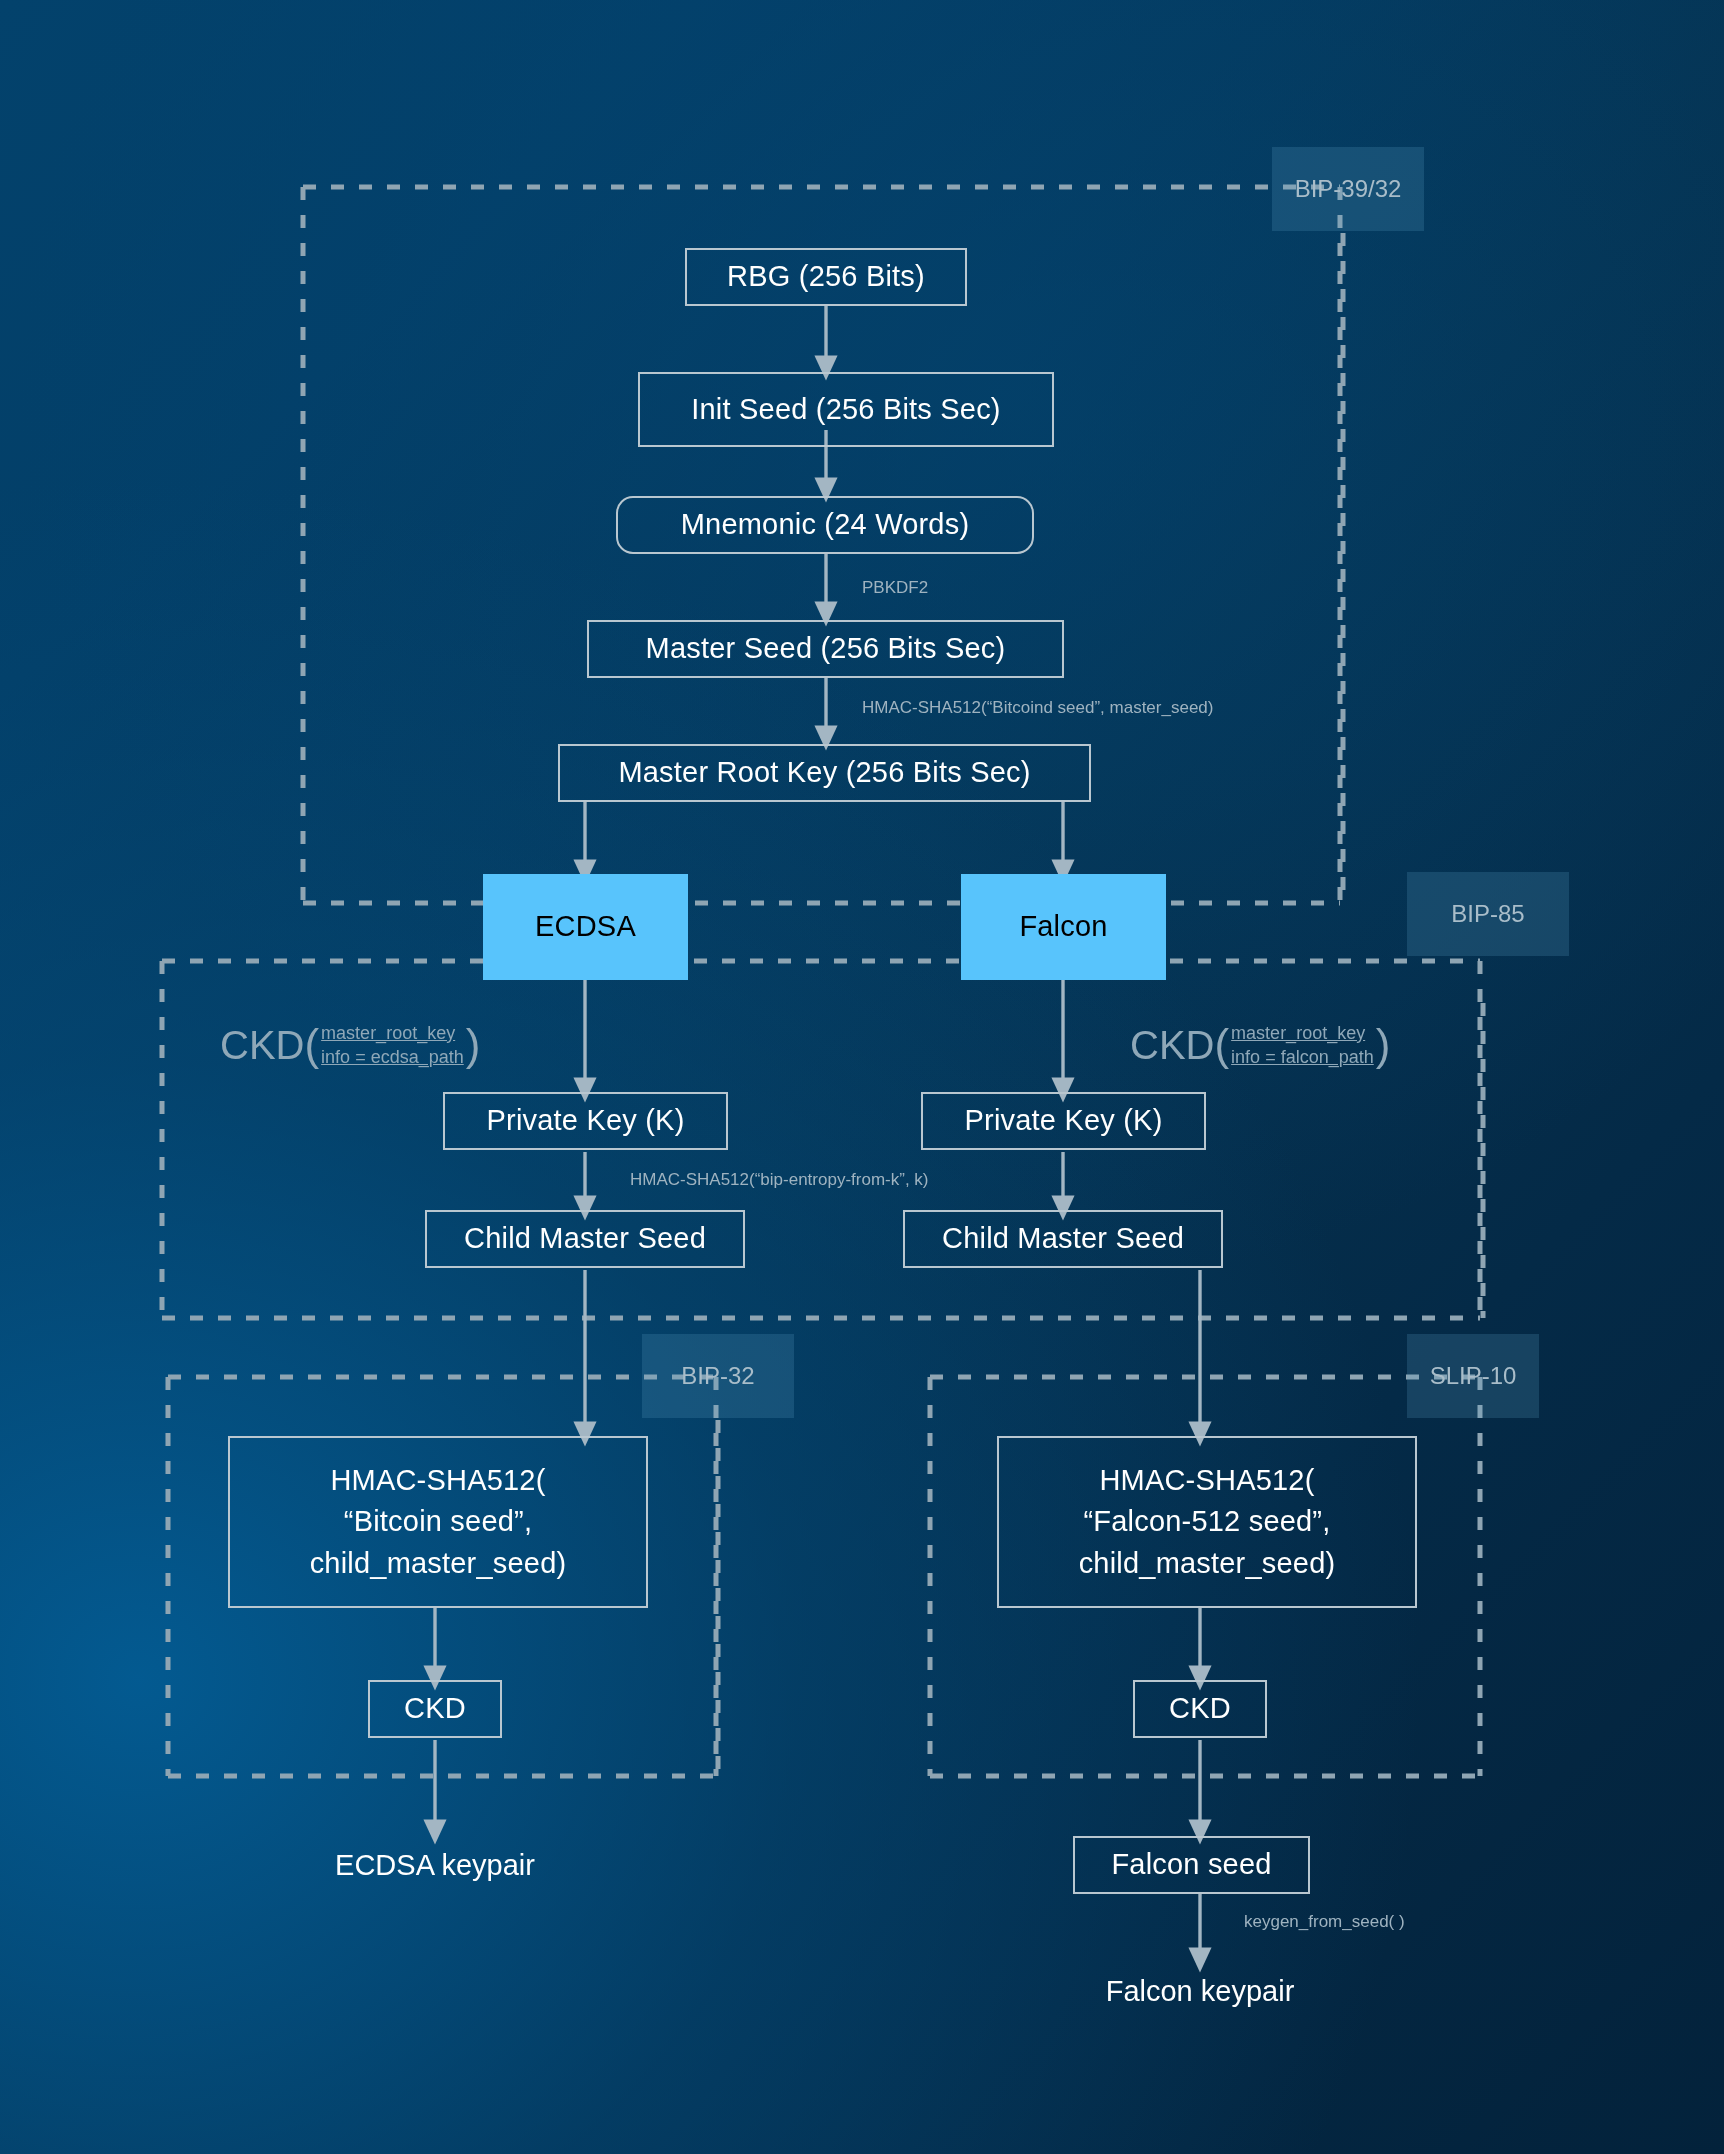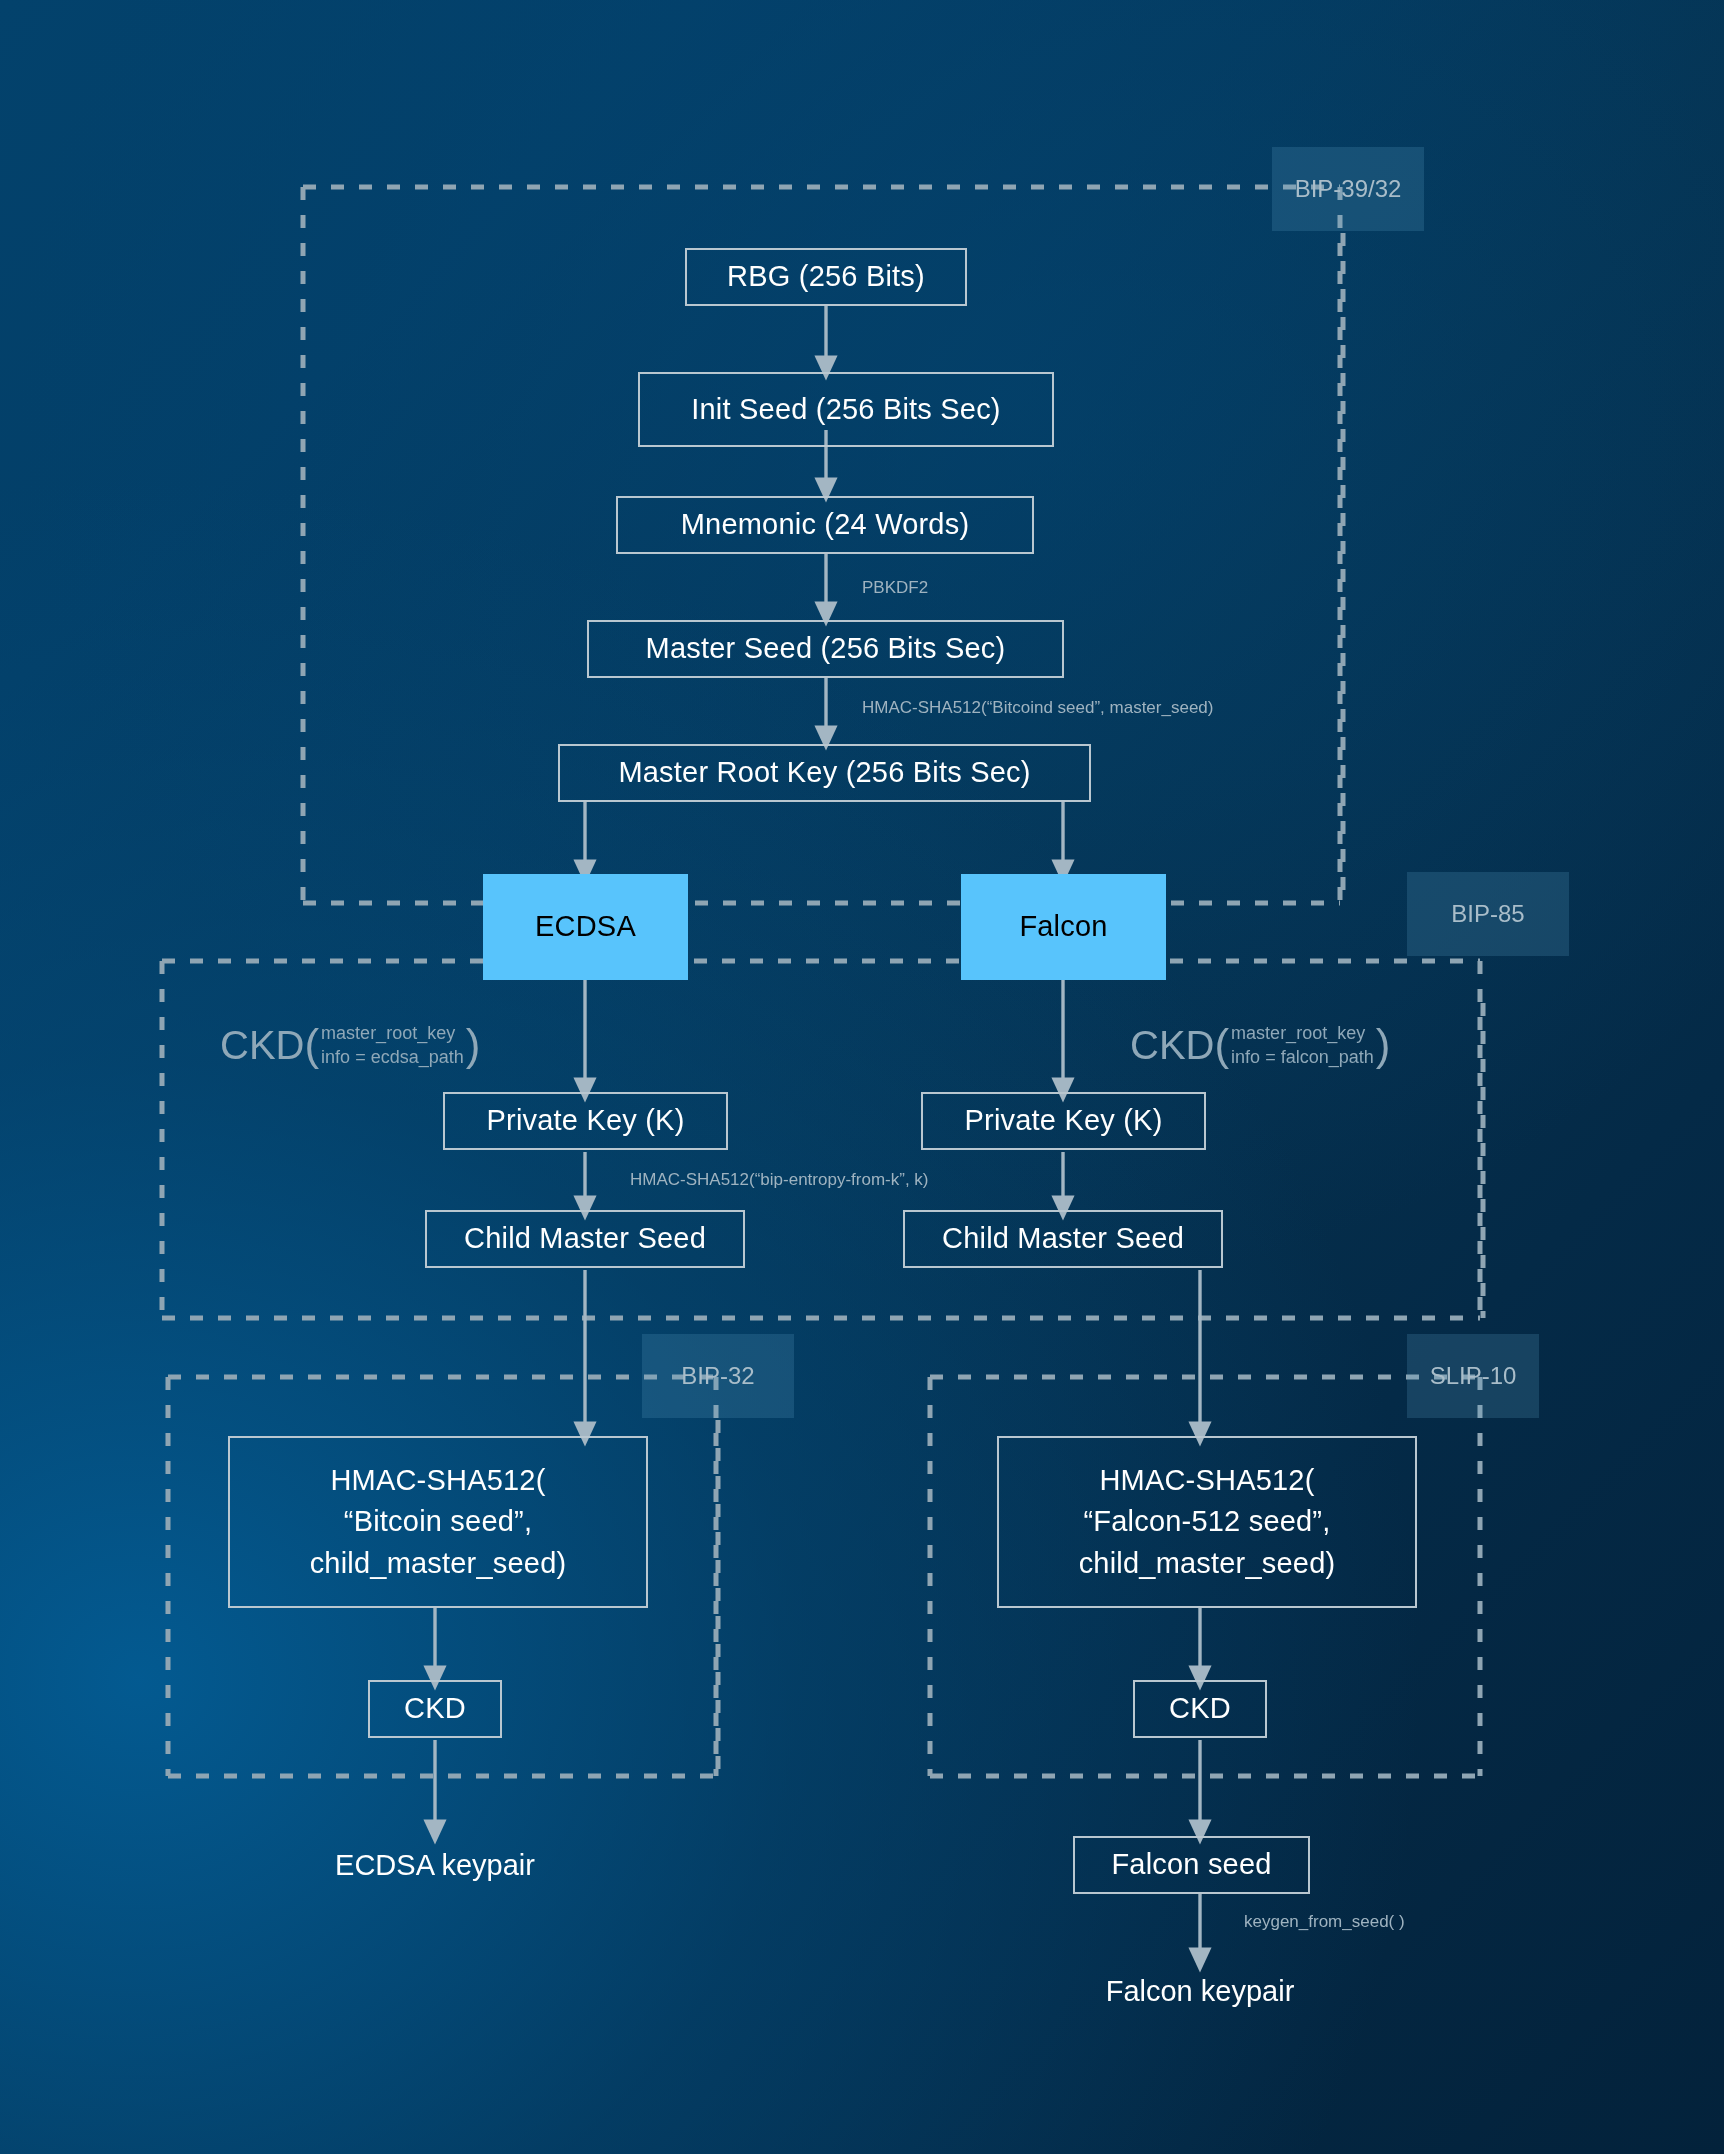--- a/index.html
+++ b/index.html
@@ -44,21 +44,21 @@
     position:absolute;color:#9fb3c0;font-size:17px;white-space:nowrap;
   }
   .ckd{
     position:absolute;color:#8fa8b8;white-space:nowrap;
     display:flex;align-items:center;
   }
   .ckd .big{font-size:40px;line-height:1;letter-spacing:0px;}
   .ckd .paren{font-size:44px;line-height:1;font-weight:300;}
   .ckd .args{
     display:inline-flex;flex-direction:column;justify-content:center;
-    font-size:18px;line-height:1.35;padding:0 2px;text-align:left;
+    font-size:18px;line-height:1.35;padding:0 2px;text-align:left;text-decoration:underline;
   }
 
   
   .tag{
     position:absolute;box-sizing:border-box;
     background:rgba(92,160,196,0.22);
     color:#a9bdc9;font-size:24px;
     display:flex;align-items:center;justify-content:center;
   }
 </style>
@@ -137,21 +137,21 @@
     <span>BIP-32</span>
   </div>
   <div class="tag" style="left:1407px;top:1334px;width:132px;height:84px;">
     <span>SLIP-10</span>
   </div>
 
   <div class="node" style="left:685px;top:248px;width:282px;height:58px;">RBG (256 Bits)</div>
 
   <div class="node" style="left:638px;top:372px;width:416px;height:75px;">Init Seed  (256 Bits Sec)</div>
 
-  <div class="node" style="left:616px;top:496px;width:418px;height:58px;">Mnemonic (24 Words)</div>
+  <div class="node" style="left:616px;top:496px;width:418px;height:58px;border-radius:17px;">Mnemonic (24 Words)</div>
 
   <div class="node" style="left:587px;top:620px;width:477px;height:58px;">Master Seed (256 Bits Sec)</div>
 
   <div class="node" style="left:558px;top:744px;width:533px;height:58px;">Master Root Key (256 Bits Sec)</div>
 
   <div class="node cyan" style="left:961px;top:874px;width:205px;height:106px;">Falcon</div>
 
   <div class="node cyan" style="left:483px;top:874px;width:205px;height:106px;">ECDSA</div>
 
   <div class="node" style="left:443px;top:1092px;width:285px;height:58px;">Private Key (K)</div>

